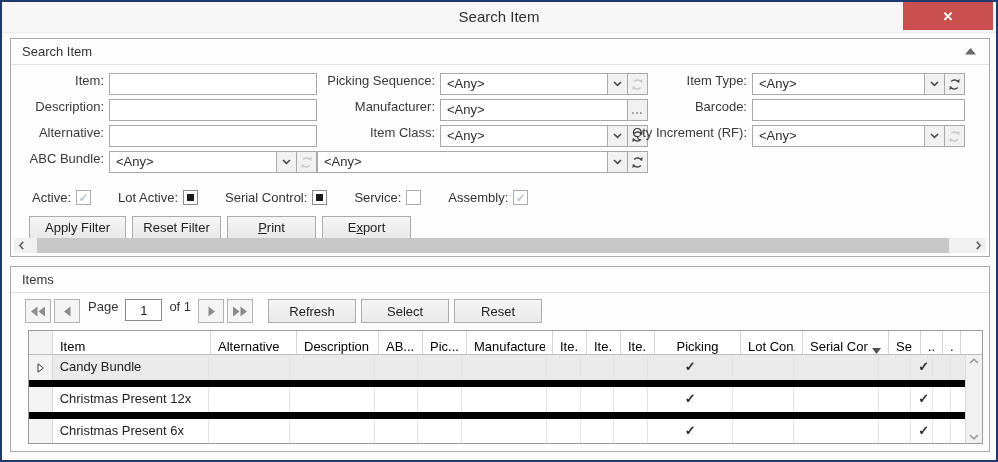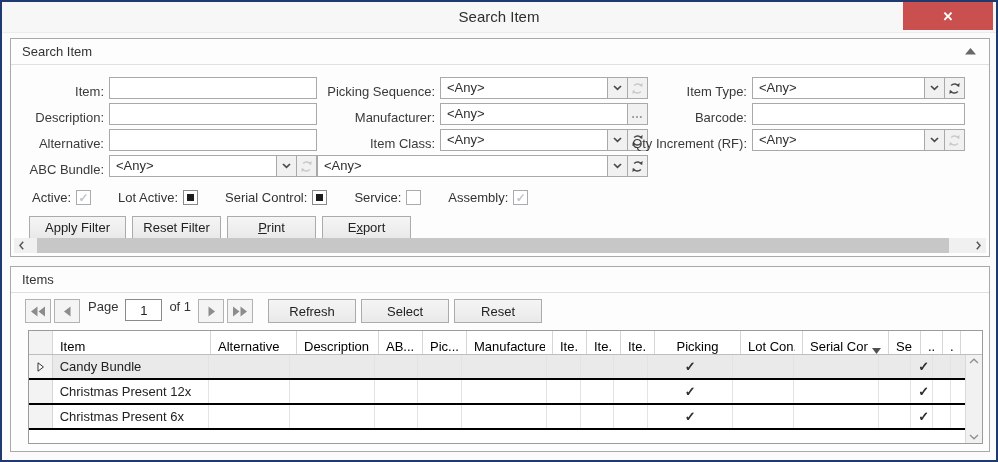--- a/index.html
+++ b/index.html
@@ -14,21 +14,21 @@
   .panel{position:absolute;left:8px;width:980px;background:#fdfdfd;border:1px solid #a9a9a9}
   #search-panel{top:36px;height:219px}
   #items-panel{top:264px;height:186px}
   .panel-header{height:26px;line-height:25px;padding-left:11px;font-size:13px;color:#333;border-bottom:1px solid #e0e0e0;position:relative;background:#fdfdfd}
   .collapse-icon{position:absolute;right:13px;top:9px;line-height:0}
 
   .form-col{position:absolute;top:34px}
   #form-col-1{left:10px;width:296px}
   #form-col-2{left:306px;width:331px}
   #form-col-3{left:620px;width:334px}
-  .frow{display:flex;align-items:flex-end;height:26px}
+  .frow{display:flex;align-items:flex-start;height:26px}
   .flabel{text-align:right;padding-right:5px;white-space:nowrap;color:#3a3a3a}
   #form-col-1 .flabel{width:88px}
   #form-col-2 .flabel{width:123px}
   #form-col-3 .flabel{width:121px}
   .ftext,.fcombo{flex:1;height:22px;border:1px solid #a9a9a9;background:#fff}
   .ftext{padding:0 5px;font:inherit;color:#333;outline:none}
   .fcombo{display:flex;align-items:stretch;overflow:hidden}
   .combo-text{flex:1;padding:2px 6px;white-space:nowrap;overflow:hidden;color:#2f2f2f}
   .combo-btn{width:20px;border-left:1px solid #a9a9a9;background:#f1f1f1;display:flex;align-items:center;justify-content:center;color:#4a4a4a;flex:none}
   .combo-btn.disabled{color:#c9c9c9}
@@ -62,21 +62,21 @@
   .grid{position:absolute;left:17px;right:6px;top:63px;bottom:7px;border:1px solid #9b9b9b;background:#fff;display:flex;flex-direction:column;overflow:hidden}
   .grid-header{display:flex;height:24px;border-bottom:1px solid #bdbdbd;background:#fff;flex:none}
   .hcell{border-right:1px solid #d6d6d6;padding:0 7px;white-space:nowrap;overflow:hidden;display:flex;align-items:flex-end;color:#000000}
   .hcell .hlabel{flex:1;overflow:hidden;white-space:nowrap}
   .hcell.center .hlabel{text-align:center}
   .hcell.selcol{background:#f3f3f3;padding:0}
   .hcell.filler{border-right:none}
   .sort-icon{margin-left:4px;line-height:0}
   .grid-bodywrap{flex:1;display:flex;overflow:hidden}
   .grid-rows{flex:1;display:flex;flex-direction:column;overflow:hidden}
-  .grow{display:flex;height:25px;border-bottom:2px solid #000000;background:#fff;flex:none}
+  .grow{display:flex;height:32px;border-bottom:7px solid #000000;background:#fff;flex:none}
   .grow.selected{background:#eaeaea}
   .gcell{border-right:1px solid #e3e3e3;padding:0 7px;line-height:24px;white-space:nowrap;overflow:hidden;color:#222}
   .gcell.selcol{background:#f3f3f3;border-right:1px solid #d6d6d6;display:flex;align-items:center;justify-content:center;padding:0}
   .gcell.center{text-align:center}
   .gcell.filler{border-right:none}
   .cellcheck{color:#2f2f2f;font-weight:600}
   .vscroll{width:17px;background:#f1f1f1;border-left:1px solid #d9d9d9;display:flex;flex-direction:column;justify-content:space-between;align-items:center;padding:3px 0;flex:none}
 </style>
 </head>
 <body>

